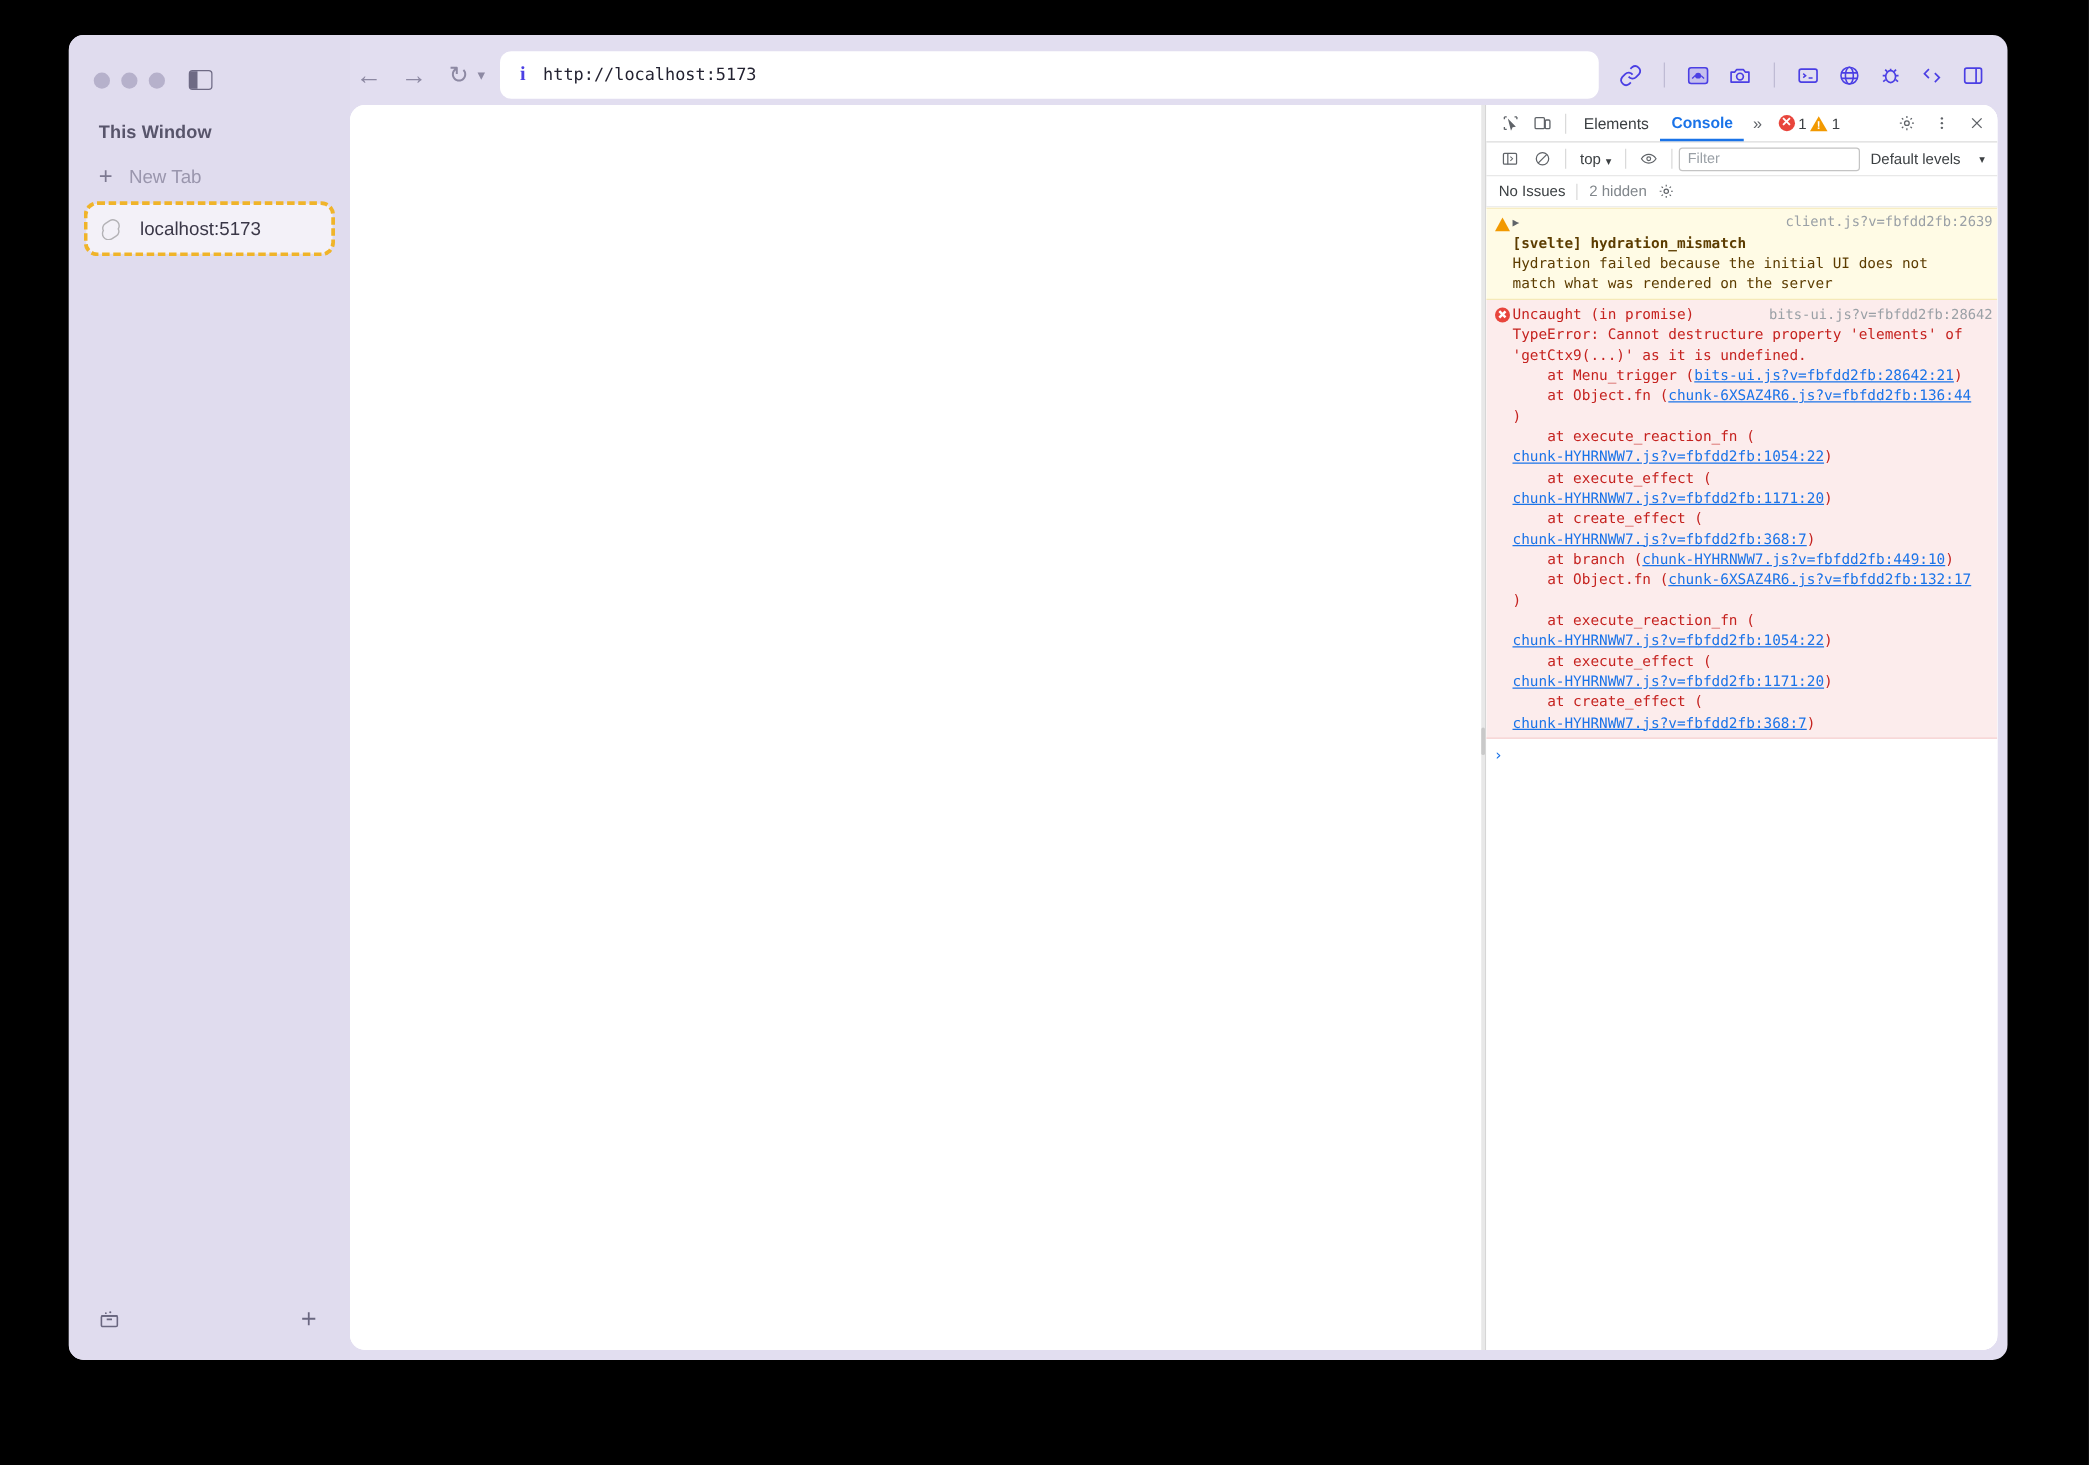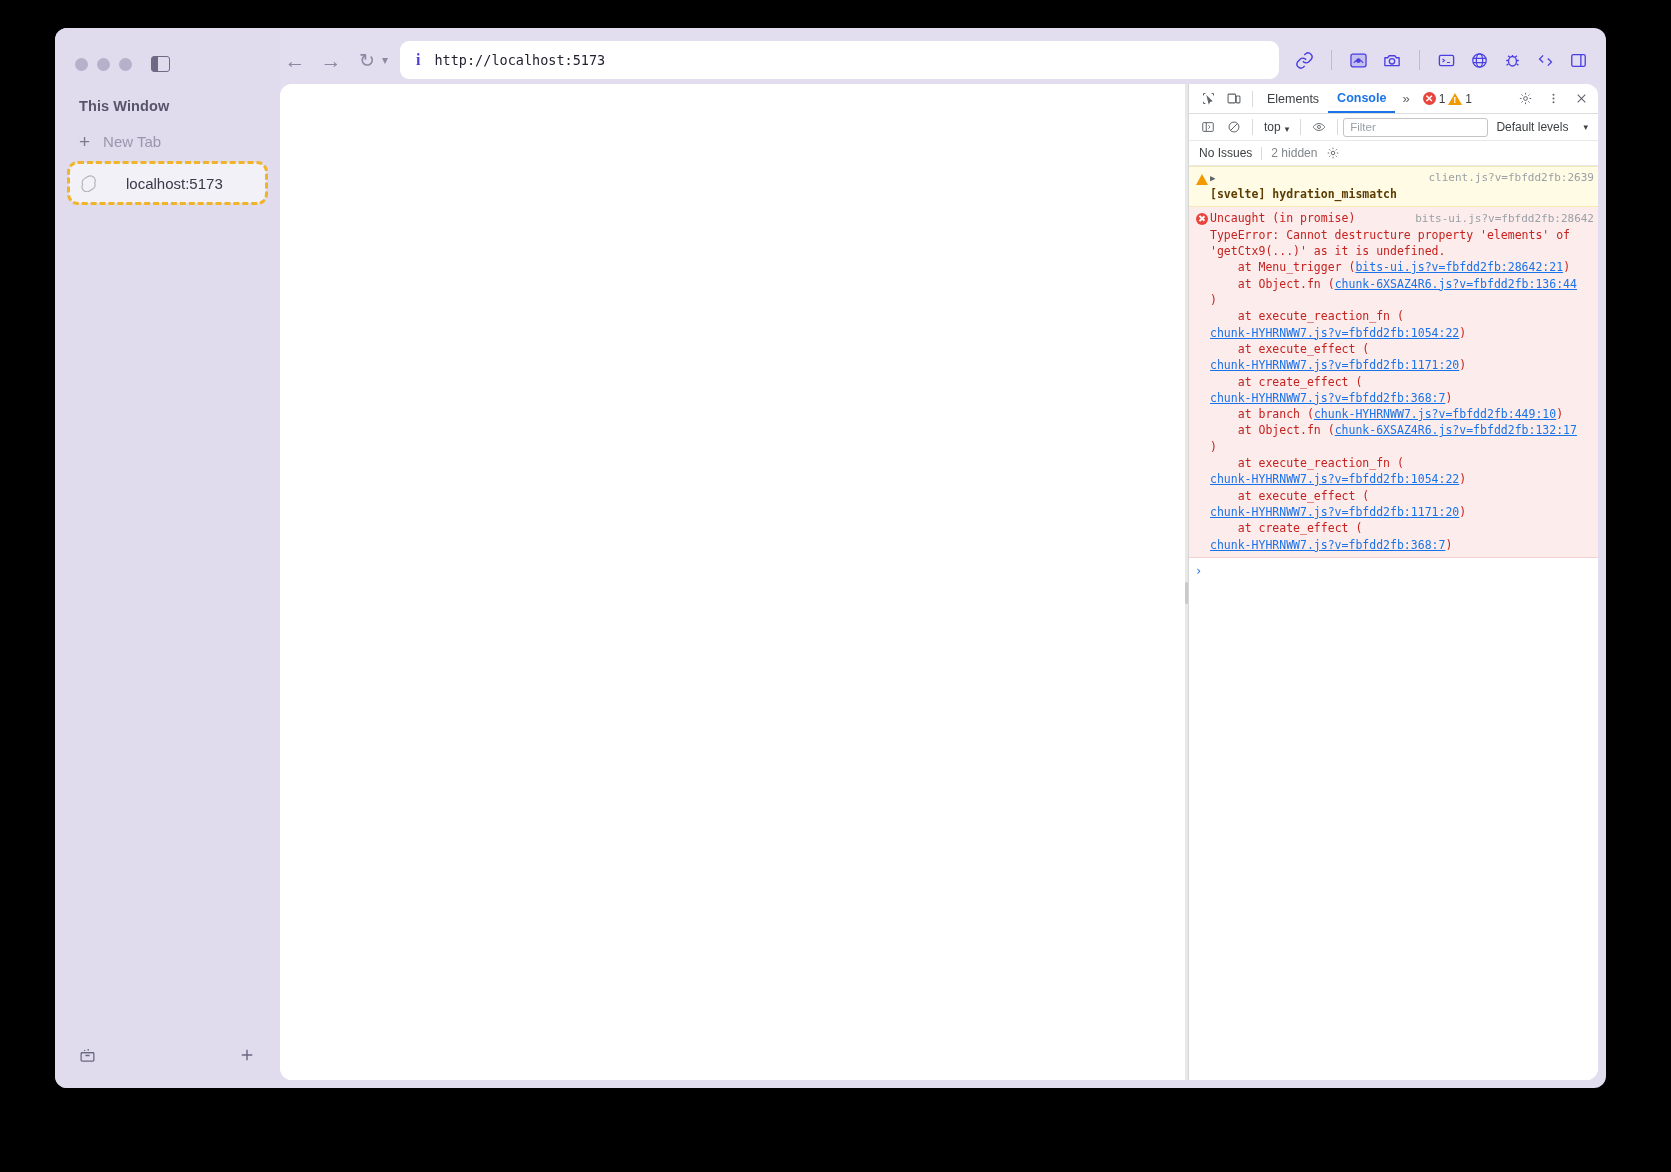--- a/index.html
+++ b/index.html
@@ -71,21 +71,21 @@
   .plus-glyph {
     font-size: 19px; line-height: 1;
     color: #7d7991; font-weight: 400;
   }
   #tab-item {
     margin: 12px 14px 0 14px;
     height: 40px;
     background: #f3f1f8;
     border-radius: 9px;
     display: flex; align-items: center;
-    gap: 28px;
+    gap: 14px;
     padding: 0 12px;
     outline: 3px dashed #f0b429;
     outline-offset: -1px;
     position: relative;
   }
   .svelte-favicon {
     width: 17px; height: 17px;
     flex-shrink: 0;
     opacity: 0.45;
   }
@@ -604,20 +604,22 @@
           <div class="msg warning">
             <div class="msg-icon">
               <span class="ic-warn"></span>
             </div>
             <div class="msg-main">
               <div class="msg-head">
                 <span class="disclosure">▶</span>
                 <span class="msg-src">client.js?v=fbfdd2fb:2639</span>
               </div>
               <div class="warn-title">[svelte] hydration_mismatch</div>
+              <div class="warn-body" style="white-space:pre-wrap">Hydration failed because the initial UI does not
+match what was rendered on the server</div>
             </div>
           </div>
 
           <div class="msg error">
             <div class="msg-icon">
               <span class="ic-err"></span>
             </div>
             <div class="msg-main">
               <div class="msg-head">
                 <span class="err-title">Uncaught (in promise)</span>

